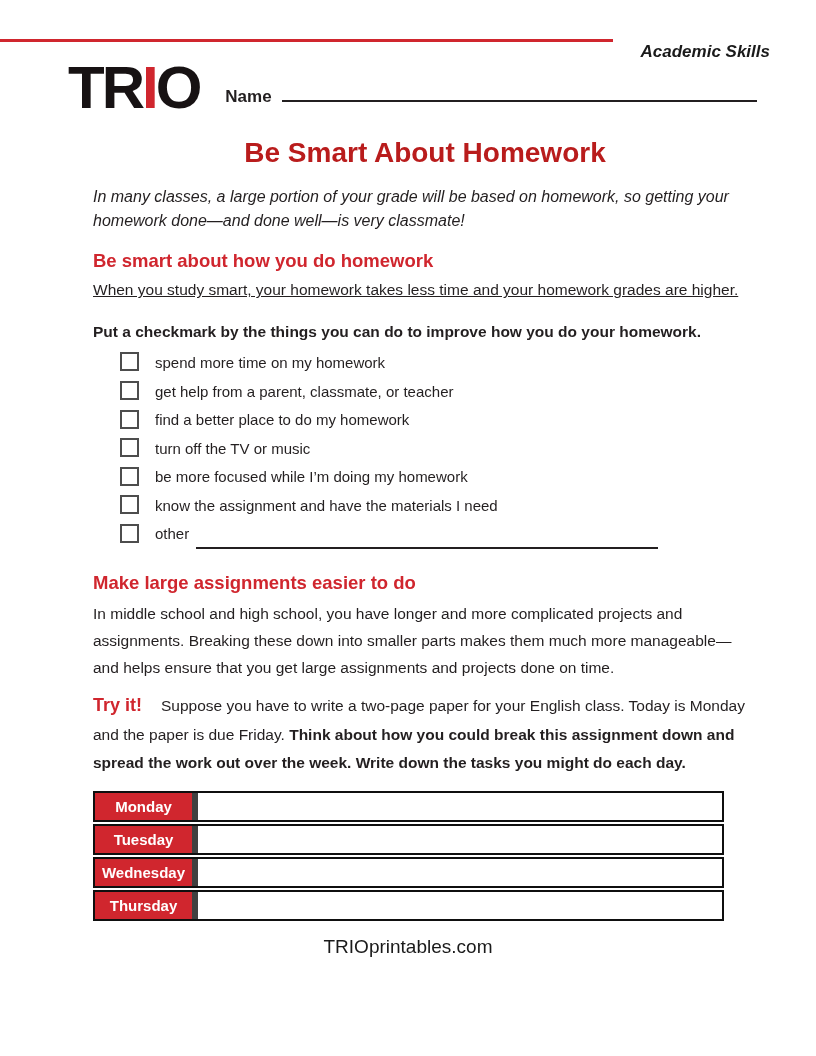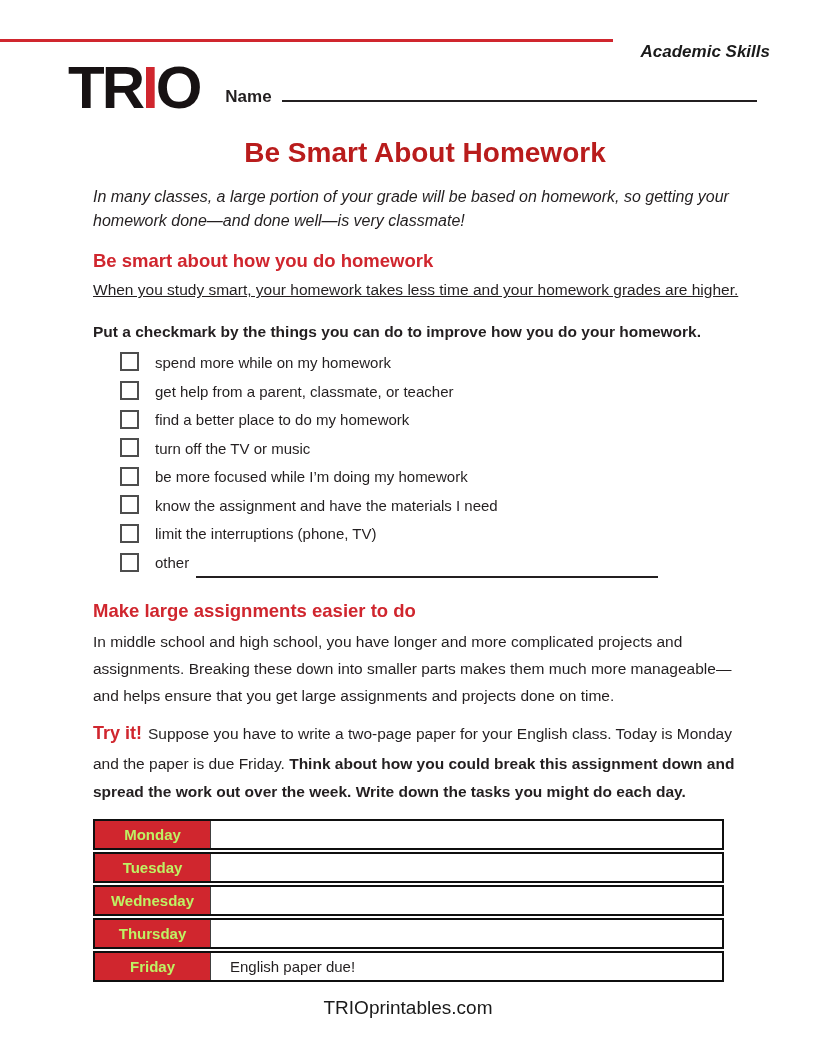--- a/index.html
+++ b/index.html
@@ -29,27 +29,27 @@
   .checklist { margin-top:5px; margin-left:27px; }
   .check-row { display:flex; align-items:center; height:28.6px; }
   .check-row.other-row { width:538px; }
   .checkbox { width:19px; height:19px; border:2px solid #4d4d4d; background:#fff; flex:0 0 auto; margin-right:16px; }
   .check-label { font-size:15px; line-height:1; padding-top:1px; }
   .other-line { flex:1; margin-left:7px; height:20px; border-bottom:2px solid #231f20; position:relative; top:-4px; align-self:center; transform:translateY(10px); }
 
   .sec2-heading { margin-top:23px; }
   .para { margin-top:6px; font-size:15.5px; line-height:1.74; }
   .tryit { margin-top:7px; font-size:15.5px; line-height:1.8; }
-  .try-label { color:#d0262e; font-weight:bold; font-size:18px; margin-right:6px; }
+  .try-label { color:#d0262e; font-weight:bold; font-size:18px; margin-right:19px; }
   .try-bold { font-weight:bold; }
 
   
   .planner { margin-top:14px; width:631px; }
   .p-row { display:flex; border:2px solid #0f0f0f; height:31px; margin-bottom:2px; }
-  .p-day { width:116px; flex:0 0 auto; background:#d0262e; border-right:1px solid #404040; color:#bef264; font-weight:bold; font-size:15px; display:flex; align-items:center; justify-content:center; }
+  .p-day { width:103px; flex:0 0 auto; background:#d0262e; border-right:6px solid #404040; color:#ffffff; font-weight:bold; font-size:15px; display:flex; align-items:center; justify-content:center; }
   .p-task { flex:1; background:#fff; display:flex; align-items:center; padding-left:19px; font-size:15px; }
 
   .footer { margin-top:15px; margin-left:-93px; width:816px; text-align:center; font-size:19px; color:#1a1a1a; }
 </style>
 </head>
 <body>
 
 <div class="page">
 
   <div class="topline"></div>
@@ -68,45 +68,41 @@
     <div class="title">Be Smart About Homework</div>
     <p class="intro">In many classes, a large portion of your grade will be based on homework, so getting your homework done—and done well—is very classmate!</p>
 
     <div class="sec-heading">Be smart about how you do homework</div>
     <p class="body-text">When you study smart, your homework takes less time and your homework grades are higher.</p>
     <p class="instruction">Put a checkmark by the things you can do to improve how you do your homework.</p>
 
     <div class="checklist">
       <div class="check-row">
         <span class="checkbox"></span>
-        <span class="check-label">spend more while on my homework</span>
+        <span class="check-label">spend more time on my homework</span>
       </div>
       <div class="check-row">
         <span class="checkbox"></span>
         <span class="check-label">get help from a parent, classmate, or teacher</span>
       </div>
       <div class="check-row">
         <span class="checkbox"></span>
         <span class="check-label">find a better place to do my homework</span>
       </div>
       <div class="check-row">
         <span class="checkbox"></span>
         <span class="check-label">turn off the TV or music</span>
       </div>
       <div class="check-row">
         <span class="checkbox"></span>
         <span class="check-label">be more focused while I’m doing my homework</span>
       </div>
       <div class="check-row">
         <span class="checkbox"></span>
         <span class="check-label">know the assignment and have the materials I need</span>
-      </div>
-      <div class="check-row">
-        <span class="checkbox"></span>
-        <span class="check-label">limit the interruptions (phone, TV)</span>
       </div>
       <div class="check-row other-row">
         <span class="checkbox"></span>
         <span class="check-label">other</span>
         <span class="other-line"></span>
       </div>
     </div>
 
     <div class="sec-heading sec2-heading">Make large assignments easier to do</div>
     <p class="para">In middle school and high school, you have longer and more complicated projects and assignments. Breaking these down into smaller parts makes them much more manageable—and helps ensure that you get large assignments and projects done on time.</p>
@@ -123,22 +119,18 @@
         <div class="p-task"></div>
       </div>
       <div class="p-row">
         <div class="p-day">Wednesday</div>
         <div class="p-task"></div>
       </div>
       <div class="p-row">
         <div class="p-day">Thursday</div>
         <div class="p-task"></div>
       </div>
-      <div class="p-row">
-        <div class="p-day">Friday</div>
-        <div class="p-task">English paper due!</div>
-      </div>
     </div>
 
     <div class="footer">TRIOprintables.com</div>
 
   </div>
 </div>
 
 </body></html>

